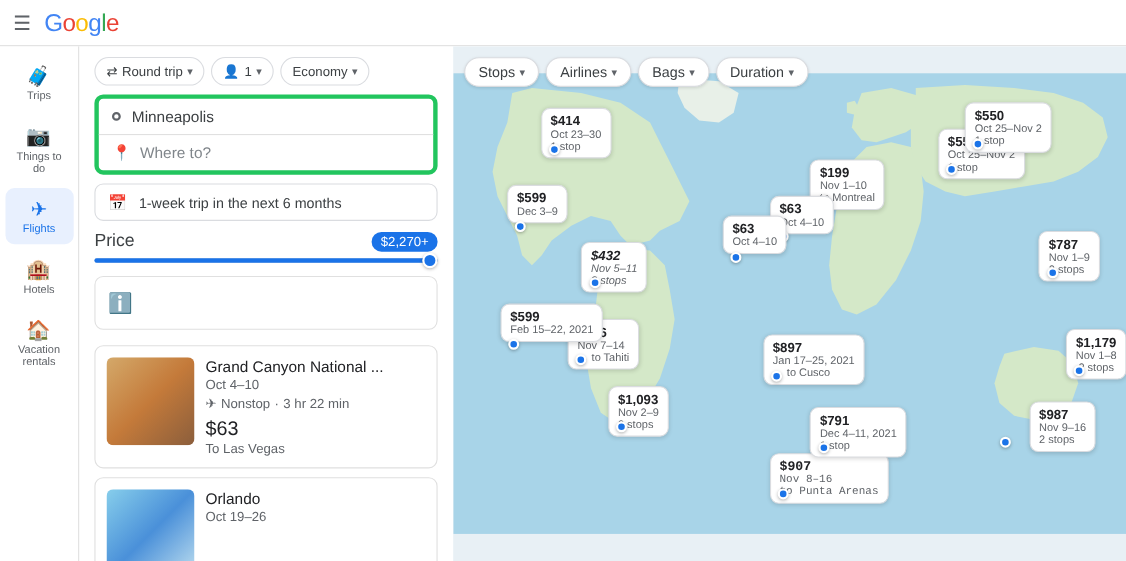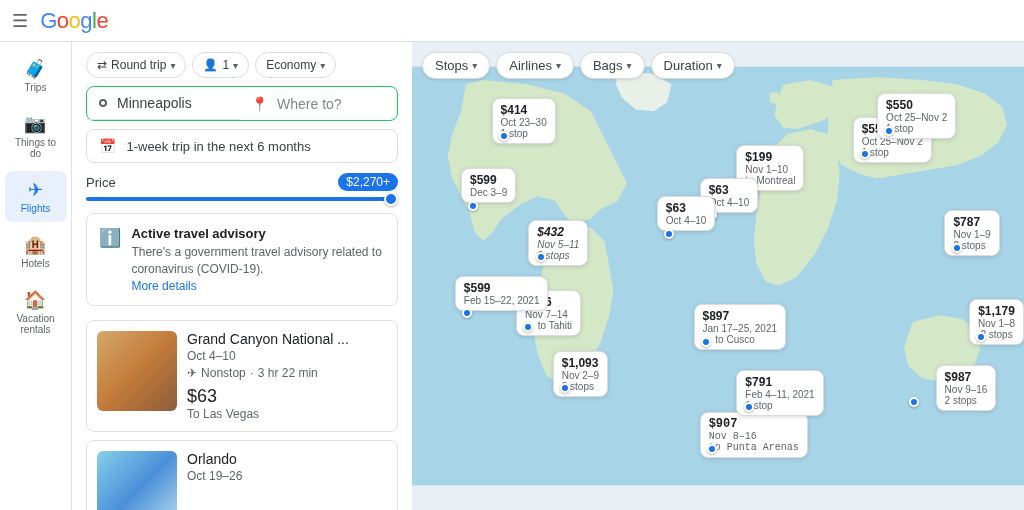--- a/index.html
+++ b/index.html
@@ -26,36 +26,36 @@
     .nav-item.active { background: #e8f0fe; }
 
     
     .left-panel { width: 340px; flex-shrink: 0; overflow-y: auto; padding: 10px 14px; }
 
     
     .search-row { display: flex; gap: 6px; margin-bottom: 8px; align-items: center; }
     .select-btn { display: flex; align-items: center; gap: 4px; border: 1px solid #dadce0; border-radius: 20px; padding: 5px 10px; cursor: pointer; font-size: 12px; color: #3c4043; background: #fff; }
     .select-btn .chevron { font-size: 10px; color: #5f6368; }
 
-    .search-inputs { display: flex; flex-direction: row; gap: 0; border: 1px solid #22c55e; border-radius: 8px; margin-bottom: 8px; }
+    .search-inputs { display: flex; flex-direction: column; gap: 0; border: 4px solid #22c55e; border-radius: 8px; margin-bottom: 8px; }
     .search-input-row { display: flex; align-items: center; padding: 8px 12px; border-bottom: 1px solid #e0e0e0; }
     .search-input-row:last-child { border-bottom: none; }
     .search-icon-circle { width: 8px; height: 8px; border-radius: 50%; border: 2px solid #5f6368; margin-right: 10px; flex-shrink: 0; }
     .search-icon-pin { color: #1a73e8; margin-right: 8px; font-size: 14px; }
     .search-input-field { border: none; outline: none; font-size: 14px; color: #3c4043; width: 100%; background: transparent; }
     .search-input-field::placeholder { color: #80868b; }
 
     .date-row { display: flex; align-items: center; padding: 8px 12px; border: 1px solid #dadce0; border-radius: 8px; margin-bottom: 10px; cursor: pointer; }
     .cal-icon { color: #5f6368; margin-right: 10px; font-size: 14px; }
     .date-text { font-size: 13px; color: #3c4043; }
 
     
     .price-section { margin-bottom: 12px; }
     .price-label { display: flex; justify-content: space-between; align-items: center; margin-bottom: 6px; }
-    .price-label-text { font-size: 13px; color: #3c4043; }
+    .price-label-text { font-size: 16px; color: #3c4043; }
     .price-value { background: #1a73e8; color: #fff; border-radius: 12px; padding: 2px 8px; font-size: 12px; font-weight: 500; }
     .slider-track { width: 100%; height: 4px; background: #e0e0e0; border-radius: 2px; position: relative; margin-top: 4px; }
     .slider-fill { position: absolute; left: 0; right: 0; height: 100%; background: #1a73e8; border-radius: 2px; }
     .slider-thumb { position: absolute; right: 0; top: 50%; transform: translateY(-50%); width: 14px; height: 14px; background: #1a73e8; border-radius: 50%; border: 2px solid #fff; box-shadow: 0 1px 3px rgba(0,0,0,0.3); }
 
     
     .advisory { display: flex; gap: 10px; background: #fff; border: 1px solid #e0e0e0; border-radius: 8px; padding: 12px; margin-bottom: 14px; }
     .advisory-icon { font-size: 18px; flex-shrink: 0; margin-top: 1px; }
     .advisory-title { font-size: 13px; font-weight: 600; color: #202124; margin-bottom: 3px; }
     .advisory-body { font-size: 12px; color: #5f6368; line-height: 1.4; }
@@ -176,25 +176,20 @@
         <span class="price-value">$2,270+</span>
       </div>
       <div class="slider-track">
         <div class="slider-fill"></div>
         <div class="slider-thumb"></div>
       </div>
     </div>
 
     <div class="advisory">
       <span class="advisory-icon">ℹ️</span>
-      <div>
-        <div class="advisory-title">Active travel advisory</div>
-        <div class="advisory-body">There's a government travel advisory related to coronavirus (COVID-19).</div>
-        <a class="advisory-link">More details</a>
-      </div>
     </div>
 
     <div class="flight-card">
       <div class="card-image">
         <div class="card-img-placeholder card-img-gc"></div>
       </div>
       <div class="card-info">
         <div class="card-title">Grand Canyon National ...</div>
         <div class="card-date">Oct 4–10</div>
         <div class="card-flight-info">
@@ -309,21 +304,21 @@
         </div>
         <div class="dot-marker" style="left: 48%; top: 64%;"></div>
         <div class="price-marker" style="left: 47%; top: 79%; font-family: Liberation Mono, monospace;">
           <div class="pm-price">$907</div>
           <div class="pm-date">Nov 8–16</div>
           <div class="pm-stop">to Punta Arenas</div>
         </div>
         <div class="dot-marker" style="left: 49%; top: 87%;"></div>
         <div class="price-marker" style="left: 53%; top: 70%;">
           <div class="pm-price">$791</div>
-          <div class="pm-date">Feb 4–11, 2021</div>
+          <div class="pm-date">Dec 4–11, 2021</div>
           <div class="pm-stop">1 stop</div>
         </div>
         <div class="dot-marker" style="left: 55%; top: 78%;"></div>
         <div class="price-marker" style="left: 72%; top: 16%;">
           <div class="pm-price">$550</div>
           <div class="pm-date">Oct 25–Nov 2</div>
           <div class="pm-stop">1 stop</div>
         </div>
         <div class="dot-marker" style="left: 74%; top: 24%;"></div>
         <div class="price-marker" style="left: 76%; top: 11%;">

